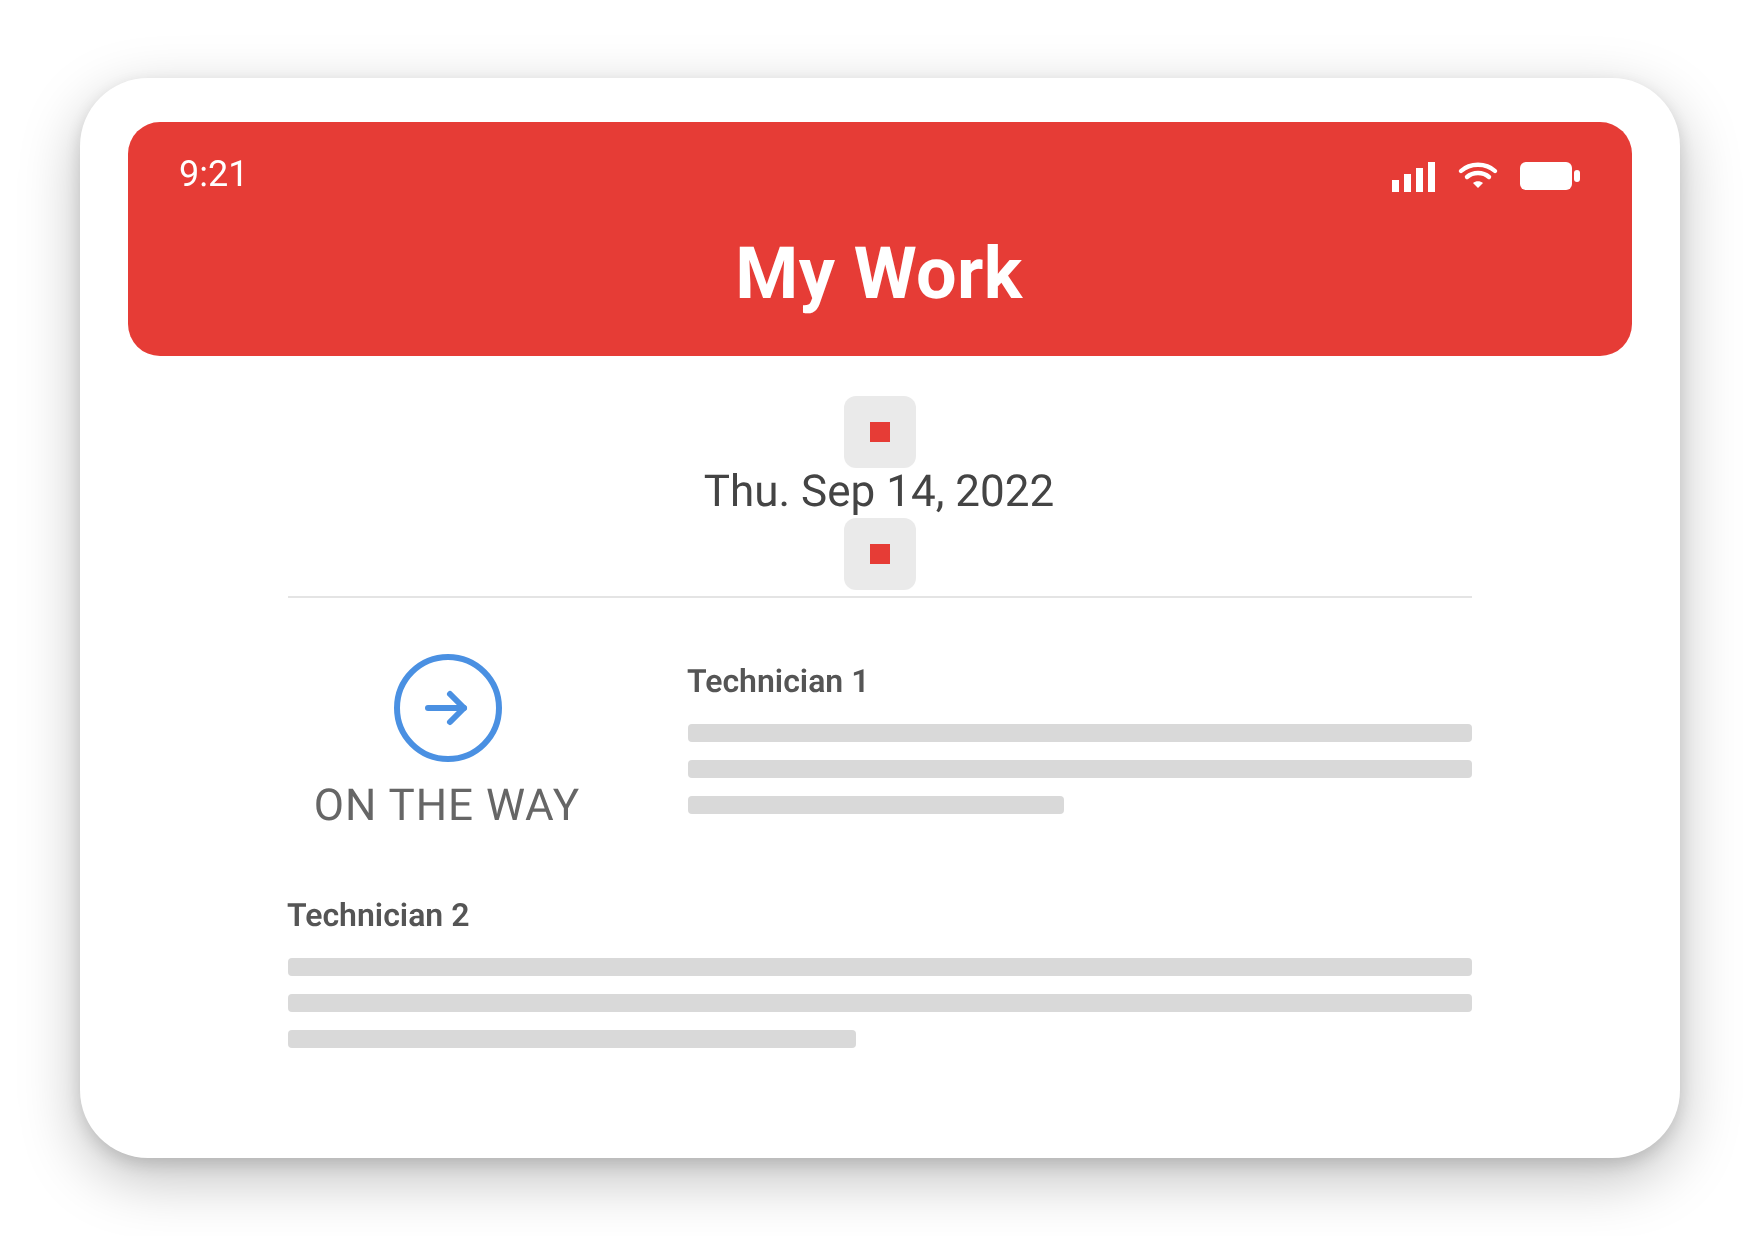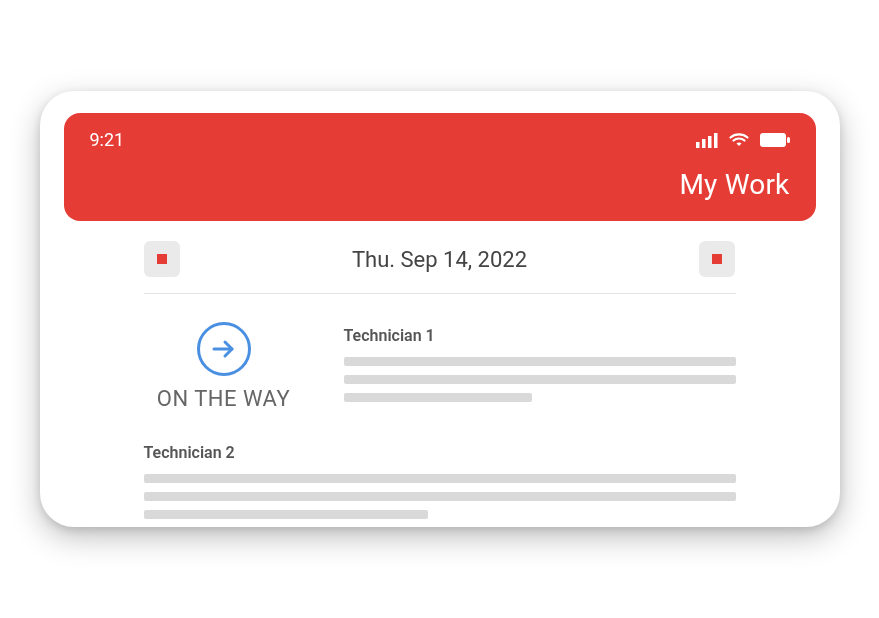--- a/index.html
+++ b/index.html
@@ -7,21 +7,21 @@
       font-family: -apple-system, BlinkMacSystemFont, "Segoe UI", Roboto, Helvetica, Arial, sans-serif;
       background: #fff;
       width: 879px;
       height: 618px;
       display: flex;
       align-items: center;
       justify-content: center;
     }
     .device {
       width: 800px;
-      height: 436px;
+      height: 540px;
       background: #fff;
       border-radius: 34px;
       box-shadow: 0 10px 30px rgba(0,0,0,0.25), 0 3px 8px rgba(0,0,0,0.12);
       padding: 22px 24px;
       position: relative;
       overflow: hidden;
     }
     .header {
       background: #E63C36;
       border-radius: 16px;
@@ -36,32 +36,33 @@
       font-weight: 400;
       margin-bottom: 18px;
     }
     .status-icons {
       display: flex;
       align-items: center;
       gap: 10px;
     }
     .status-icons svg { display: block; }
     .title {
-      text-align: right;
-      font-size: 28px;
-      font-weight: 400;
+      text-align: center;
+      font-size: 36px;
+      font-weight: 700;
       letter-spacing: 0.2px;
     }
     .date-row {
       display: flex;
       align-items: center;
       justify-content: space-between;
       margin: 20px 80px 0;
-      padding-bottom: 16px;
+      padding-bottom: 3px;
       border-bottom: 1px solid #e4e4e4;
+      flex-direction: column;
     }
     .nav-btn {
       width: 36px;
       height: 36px;
       background: #EAEAEA;
       border-radius: 6px;
       display: flex;
       align-items: center;
       justify-content: center;
       cursor: pointer;

